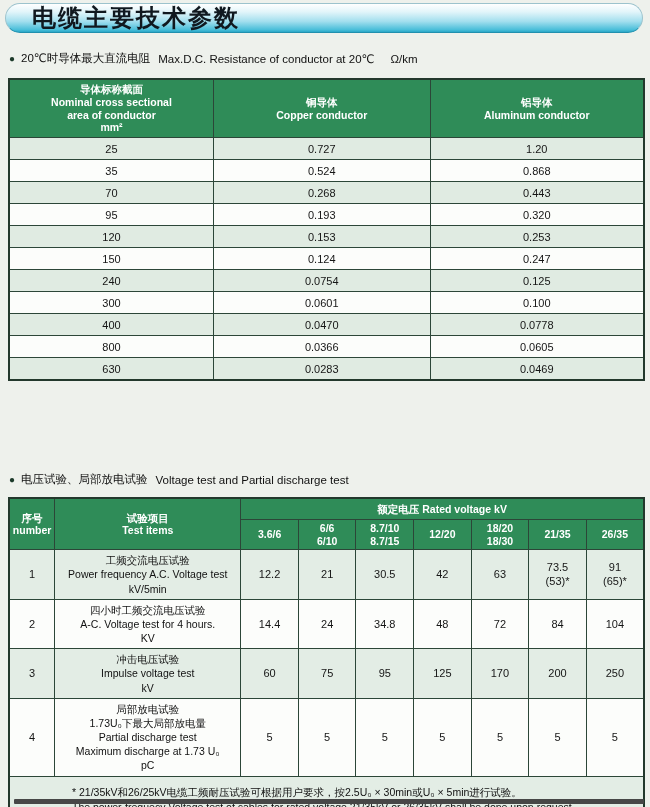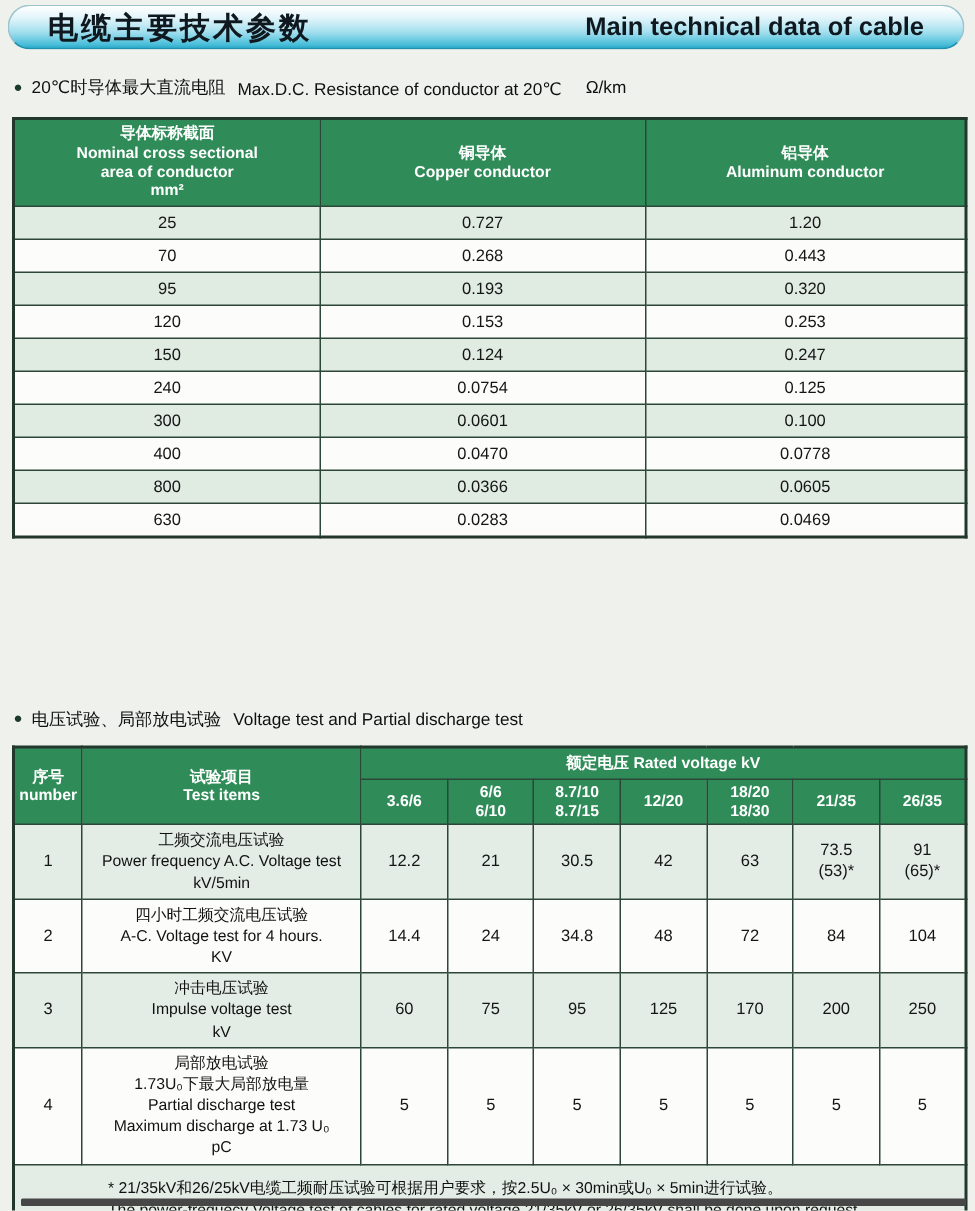--- a/index.html
+++ b/index.html
@@ -4,21 +4,21 @@
 <style>
   html,body{margin:0;padding:0;}
   body{width:650px;height:807px;background:#eef1ec;font-family:"Liberation Sans","DejaVu Sans",sans-serif;color:#111;overflow:hidden;}
   .page{position:relative;width:650px;height:807px;}
 
   
   .banner{position:absolute;left:5px;top:3px;width:638px;height:30px;border-radius:16px;
     background:linear-gradient(180deg,#ffffff 0%,#e2f5fa 28%,#a3dfee 62%,#49bed9 92%,#2aa7c7 100%);
     border:1px solid #9cc3cd;border-bottom-color:#2090ae;
     display:flex;justify-content:space-between;align-items:center;padding:0 26px;box-sizing:border-box;}
-  .banner-zh{font-size:20px;font-weight:bold;color:#10181f;letter-spacing:2px;}
+  .banner-zh{font-size:24px;font-weight:bold;color:#10181f;letter-spacing:2px;}
   .banner-en{font-size:17px;font-weight:800;color:#10181f;}
 
   
   .section-heading{position:absolute;left:9px;font-size:11.5px;color:#101010;display:flex;align-items:center;}
   .section-heading .bullet{font-size:10px;color:#1c3a2a;margin-right:6px;}
   .section-heading .zh{margin-right:8px;}
   .section-heading .unit{margin-left:16px;text-align:center;}
   .s1{top:51px;}
   .s2{top:472px;}
 
@@ -51,21 +51,20 @@
 
   .bottom-bar{position:absolute;left:14px;top:799px;width:630px;height:5px;background:#474747;border-radius:1px;}
 </style>
 </head>
 <body>
 
 <div class="page">
 
   <div class="banner">
     <span class="banner-zh">电缆主要技术参数</span>
-    <span class="banner-en">Main technical data of cable</span>
   </div>
 
   <div class="section-heading s1">
     <span class="bullet">●</span>
     <span class="zh">20℃时导体最大直流电阻</span>
     <span class="en">Max.D.C. Resistance of conductor at 20℃</span>
     <span class="unit">Ω/km</span>
   </div>
 
   <table class="t1">
@@ -84,20 +83,25 @@
 Copper conductor</th>
         <th>铝导体
 Aluminum conductor</th>
       </tr>
     </thead>
     <tbody>
         <tr>
           <td>25</td>
           <td>0.727</td>
           <td>1.20</td>
+        </tr>
+        <tr>
+          <td>35</td>
+          <td>0.524</td>
+          <td>0.868</td>
         </tr>
         <tr>
           <td>70</td>
           <td>0.268</td>
           <td>0.443</td>
         </tr>
         <tr>
           <td>95</td>
           <td>0.193</td>
           <td>0.320</td>

